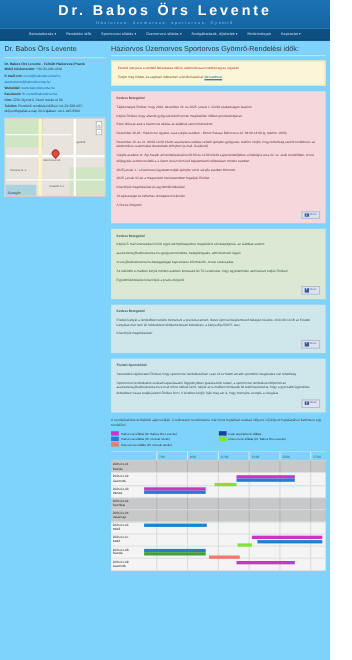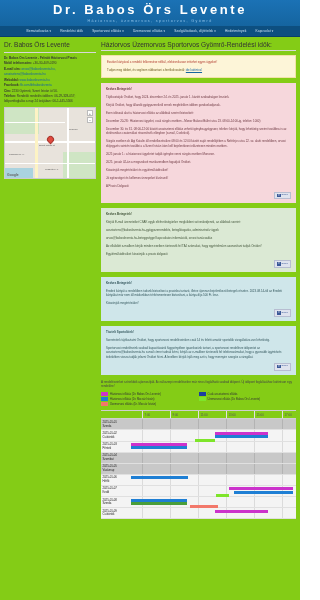--- a/index.html
+++ b/index.html
@@ -2,21 +2,21 @@
 <html><head>
 <meta charset="utf-8">
 <style>
   * { box-sizing: border-box; margin: 0; padding: 0; }
   html, body {
     width: 300px; height: 600px;
     font-family: "Liberation Sans", sans-serif;
     background: #ffffff;
     overflow: hidden;
   }
-  #page { width: 300px; height: 600px; position: relative; overflow: hidden; background:#84cc16; }
+  #page { width: 300px; height: 600px; position: relative; overflow: hidden; background:#7dd3fc; }
 
   
   .header {
     background: #1769aa;
     background: linear-gradient(180deg,#1b72b5 0%, #1565a0 100%);
     height: 26px;
     text-align: center;
     padding-top: 3px;
     position: relative;
   }

